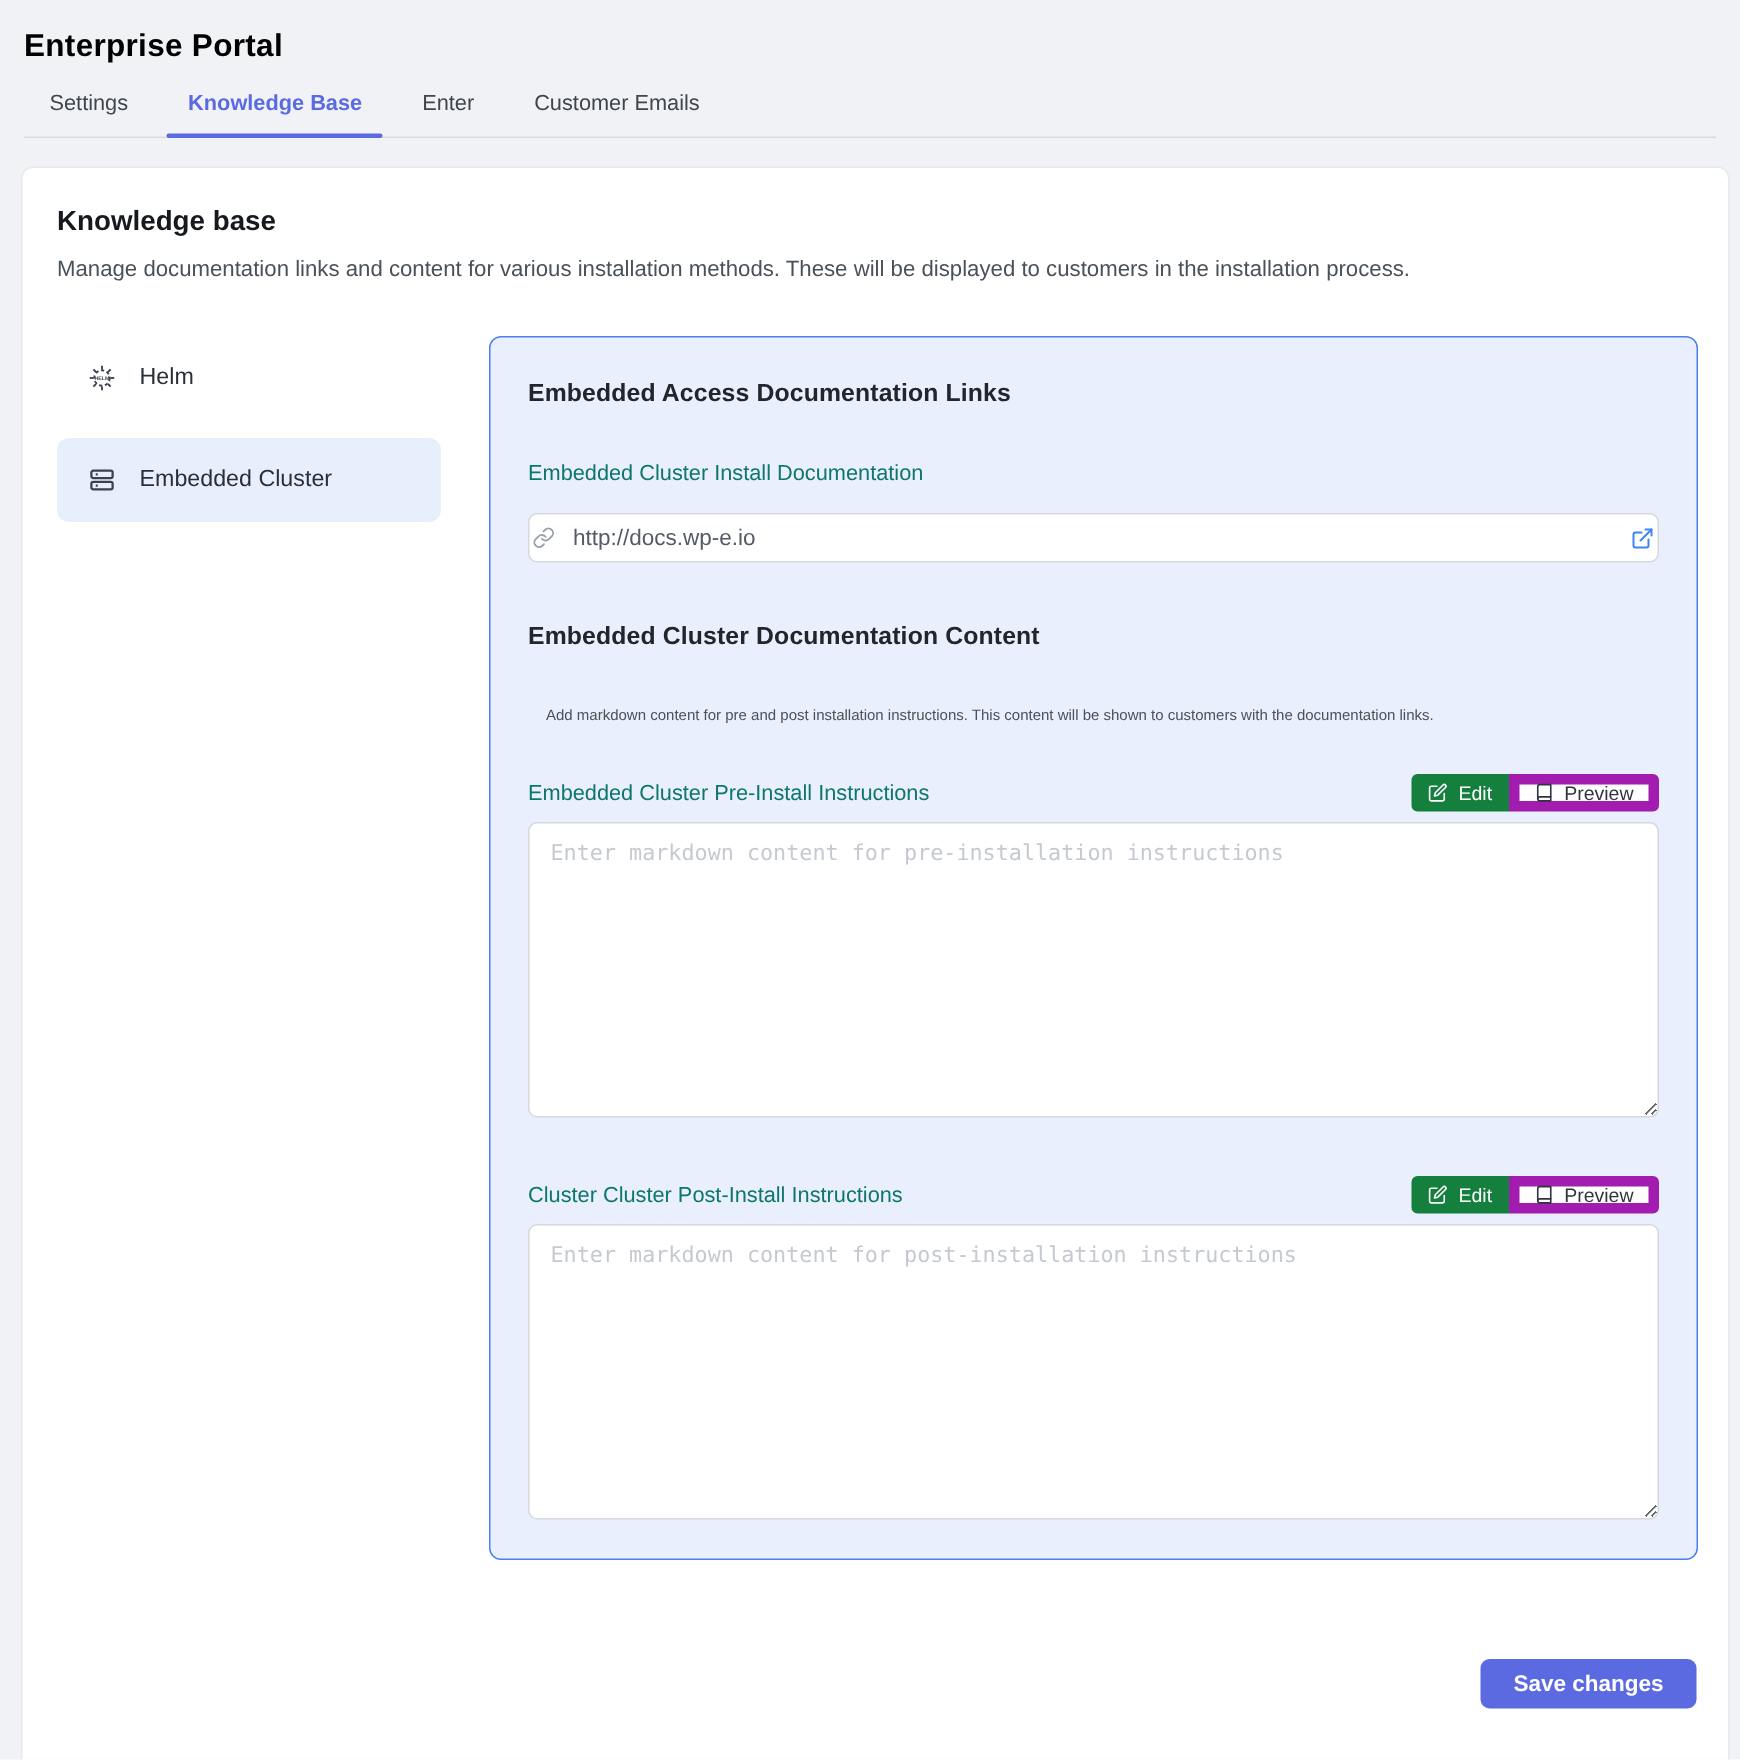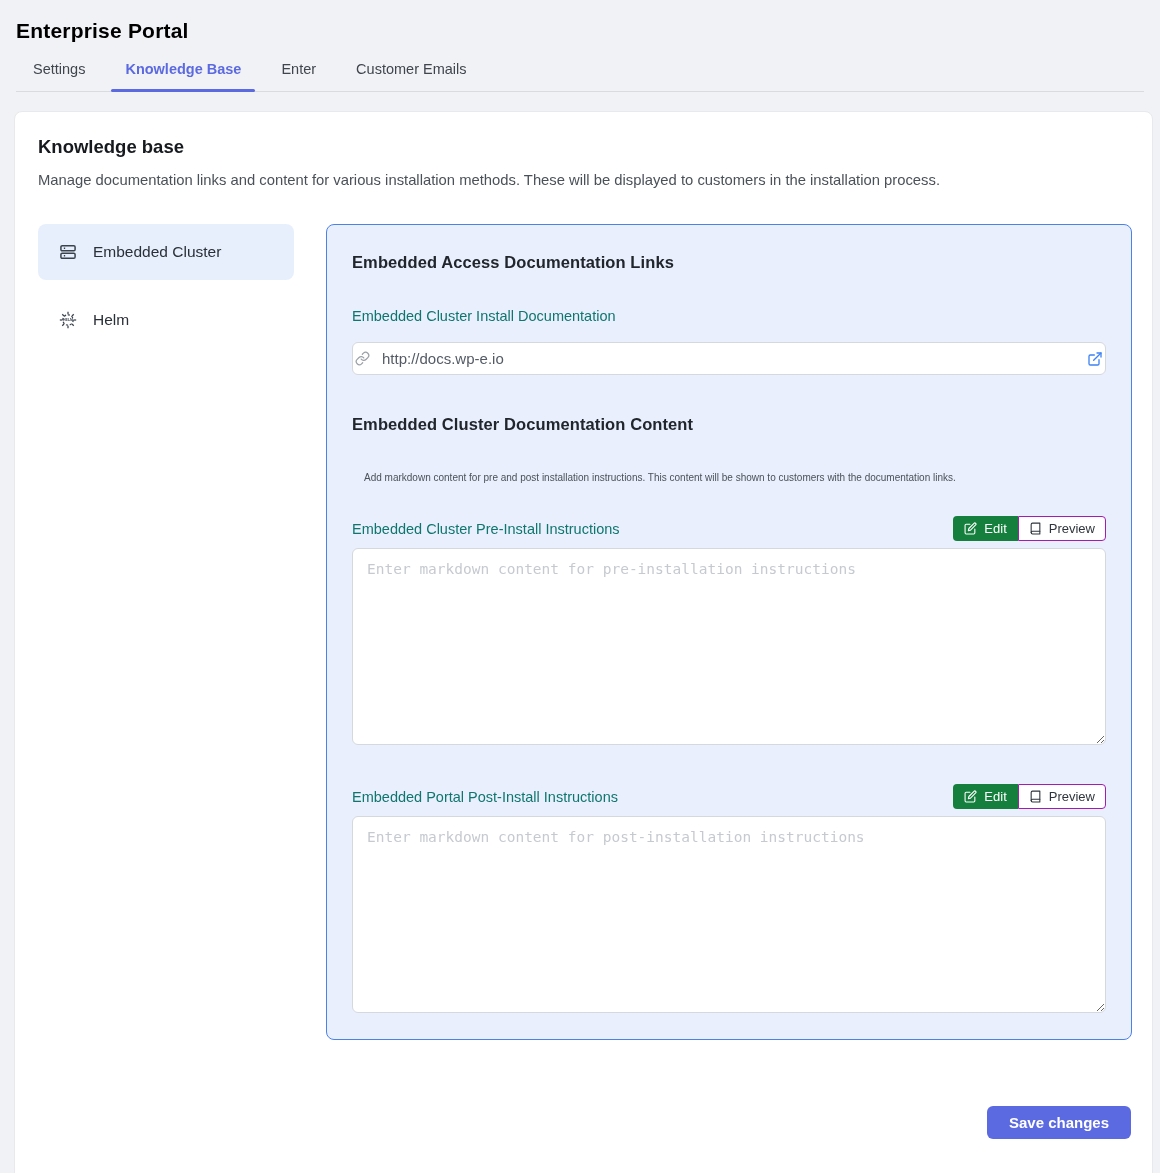--- a/index.html
+++ b/index.html
@@ -117,21 +117,21 @@
     font-size: 13px; cursor: pointer; border: none;
     font-family: "Liberation Sans", sans-serif;
   }
   .seg-btn svg { width: 13px; height: 13px; }
   .seg-btn.edit {
     background: #15803d; color: #ffffff;
     padding: 0 11px; border-radius: 4px 0 0 4px;
   }
   .seg-btn.preview {
     background: #ffffff; color: #2f353c;
-    padding: 0 10px; border: 1px solid #a21caf; border-radius: 0 4px 4px 0;
+    padding: 0 10px; border: 7px solid #a21caf; border-radius: 0 4px 4px 0;
   }
 
   .md-textarea {
     display: block; width: 100%; height: 197px; margin-top: 7px;
     background: #fff; border: 1px solid #d5d8dd; border-radius: 6px;
     padding: 12px 14px;
     font-family: "DejaVu Sans Mono", "Liberation Mono", monospace;
     font-size: 14.5px; color: #3a414b;
     resize: both; outline: none;
   }
@@ -163,49 +163,49 @@
   </nav>
 </header>
 
 <main class="card">
   <h2 class="card-title">Knowledge base</h2>
   <p class="card-desc">Manage documentation links and content for various installation methods. These will be displayed to customers in the installation process.</p>
 
   <div class="content">
 
     <aside class="sidebar">
-      <div class="side-item active">
-        <span class="side-icon">
-          <svg viewBox="0 0 24 24" fill="none" stroke="currentColor" stroke-width="1.8">
-            <rect x="3.5" y="4.5" width="17" height="6" rx="1.5"></rect>
-            <rect x="3.5" y="13.5" width="17" height="6" rx="1.5"></rect>
-            <line x1="7" y1="7.5" x2="8.6" y2="7.5"></line>
-            <line x1="7" y1="16.5" x2="8.6" y2="16.5"></line>
-          </svg>
-        </span>
-        <span>Embedded Cluster</span>
-      </div>
-
       <div class="side-item">
         <span class="side-icon">
           <svg viewBox="0 0 24 24" fill="none" stroke="currentColor" stroke-width="1.5">
             <circle cx="12" cy="12" r="6.2" stroke-dasharray="2.6 2.1"></circle>
             <line x1="12" y1="2.2" x2="12" y2="5.2"></line>
             <line x1="12" y1="18.8" x2="12" y2="21.8"></line>
             <line x1="2.2" y1="12" x2="5.2" y2="12"></line>
             <line x1="18.8" y1="12" x2="21.8" y2="12"></line>
             <line x1="5.1" y1="5.1" x2="7.2" y2="7.2"></line>
             <line x1="16.8" y1="16.8" x2="18.9" y2="18.9"></line>
             <line x1="5.1" y1="18.9" x2="7.2" y2="16.8"></line>
             <line x1="16.8" y1="7.2" x2="18.9" y2="5.1"></line>
             <text x="12" y="13.6" text-anchor="middle" font-size="4.2" stroke="none" fill="currentColor" font-family="Liberation Sans, sans-serif" font-weight="bold">HELM</text>
           </svg>
         </span>
         <span>Helm</span>
       </div>
+
+      <div class="side-item active">
+        <span class="side-icon">
+          <svg viewBox="0 0 24 24" fill="none" stroke="currentColor" stroke-width="1.8">
+            <rect x="3.5" y="4.5" width="17" height="6" rx="1.5"></rect>
+            <rect x="3.5" y="13.5" width="17" height="6" rx="1.5"></rect>
+            <line x1="7" y1="7.5" x2="8.6" y2="7.5"></line>
+            <line x1="7" y1="16.5" x2="8.6" y2="16.5"></line>
+          </svg>
+        </span>
+        <span>Embedded Cluster</span>
+      </div>
     </aside>
 
     <section class="panel">
 
       <h3>Embedded Access Documentation Links</h3>
 
       <label class="field-label">Embedded Cluster Install Documentation</label>
 
       <div class="url-box">
         <span style="display:inline-flex;color:#9aa0a8;">
@@ -244,21 +244,21 @@
               <path d="M6.5 2H20v20H6.5A2.5 2.5 0 0 1 4 19.5v-15A2.5 2.5 0 0 1 6.5 2z"></path>
             </svg>
             <span>Preview</span>
           </button>
         </div>
       </div>
 
       <textarea class="md-textarea" placeholder="Enter markdown content for pre-installation instructions" style=""></textarea>
 
       <div class="label-row second">
-        <label class="field-label">Embedded Portal Post-Install Instructions</label>
+        <label class="field-label">Cluster Cluster Post-Install Instructions</label>
         <div class="btn-group">
           <button class="seg-btn edit">
             <svg viewBox="0 0 24 24" fill="none" stroke="currentColor" stroke-width="2" stroke-linecap="round" stroke-linejoin="round">
               <path d="M11 4H4a2 2 0 0 0-2 2v14a2 2 0 0 0 2 2h14a2 2 0 0 0 2-2v-7"></path>
               <path d="M18.5 2.5a2.12 2.12 0 0 1 3 3L12 15l-4 1 1-4z"></path>
             </svg>
             <span>Edit</span>
           </button>
           <button class="seg-btn preview">
             <svg viewBox="0 0 24 24" fill="none" stroke="currentColor" stroke-width="2" stroke-linecap="round" stroke-linejoin="round">

